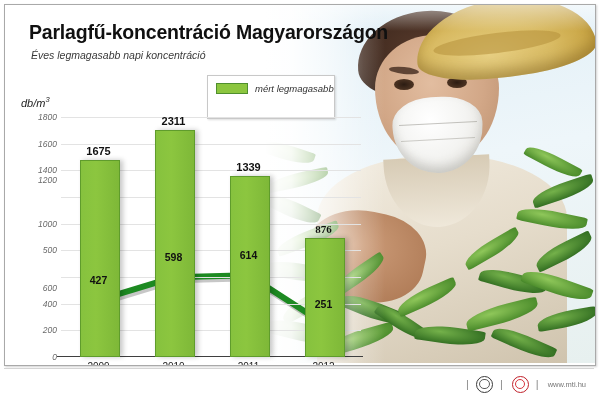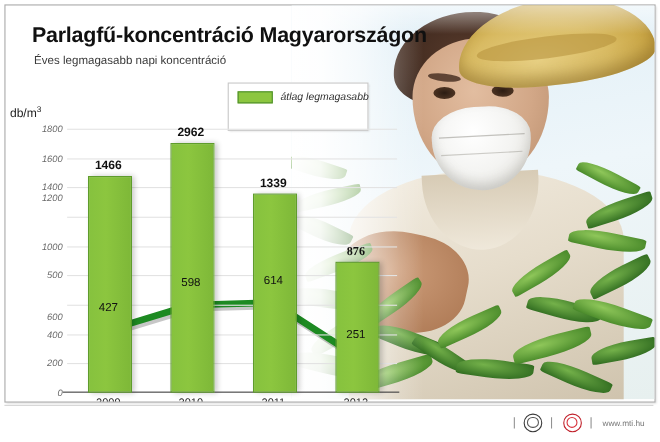--- a/index.html
+++ b/index.html
@@ -64,23 +64,23 @@
         background:radial-gradient(ellipse at 35% 35%,#74b14a,#336f22 75%,#214e16 100%);}
   .photo-fade{position:absolute;left:0;top:0;width:120px;height:358px;
         background:linear-gradient(to right,#ffffff 0%,rgba(255,255,255,.94) 22%,
                    rgba(255,255,255,.62) 52%,rgba(255,255,255,.18) 82%,rgba(255,255,255,0) 100%);}
   .photo-fade-top{position:absolute;left:0;top:0;width:330px;height:26px;
         background:linear-gradient(to bottom,rgba(255,255,255,.55),rgba(255,255,255,0));}
 
   
   .title{position:absolute;left:24px;top:16px;font-size:19.5px;font-weight:bold;
          color:#101010;letter-spacing:-.2px;white-space:nowrap;}
-  .subtitle{position:absolute;left:26px;top:44px;font-size:10.5px;
+  .subtitle{position:absolute;left:26px;top:44px;font-size:10.5px;font-style:italic;
             color:#3a3a3a;white-space:nowrap;}
-  .unit{position:absolute;left:4px;top:90px;font-size:11px;
+  .unit{position:absolute;left:16px;top:90px;font-size:11px;font-style:italic;
         color:#222;}
   .unit sup{font-size:7.5px;}
 
   
   .legend{position:absolute;left:202px;top:70px;width:126px;height:42px;
           background:#ffffff;border:1px solid #c8c8c8;
           box-shadow:1px 1px 2px rgba(0,0,0,.14);}
   .leg-row{position:absolute;left:8px;height:14px;display:flex;align-items:center;gap:7px;}
   .leg-row.r1{top:5px;} .leg-row.r2{top:22px;}
   .leg-swatch{width:30px;height:9px;background:#8cc63f;border:1px solid #4f8f2e;}
@@ -99,21 +99,21 @@
          transform:translateY(-50%);white-space:nowrap;}
   .bar{position:absolute;bottom:0;width:38px;
        background:linear-gradient(to right,#86c23e 0%,#8cc63f 40%,#7eb838 100%);
        border:1px solid #5f9c2c;box-shadow:3px 0 5px rgba(0,0,0,.22);}
   .barlabel{position:absolute;font-size:11px;font-weight:bold;color:#111;
             transform:translateX(-50%);white-space:nowrap;}
   .xlabel{position:absolute;top:244px;font-size:10px;color:#1b1b1b;
           transform:translateX(-50%);white-space:nowrap;}
 
   svg.line-layer{position:absolute;left:0;top:0;width:300px;height:240px;overflow:visible;}
-  .ptlabel{position:absolute;font-size:10.5px;font-weight:normal;color:#111;
+  .ptlabel{position:absolute;font-size:10.5px;font-weight:bold;color:#111;
            transform:translateX(-50%);white-space:nowrap;}
 
   
   .footer{position:absolute;left:4px;top:368px;width:590px;height:30px;
           display:flex;align-items:center;justify-content:flex-end;
           border-top:1px solid #d4d4d4;}
   .src{font-size:8.5px;font-style:italic;color:#1d1d1d;white-space:nowrap;}
   .src b{font-style:normal;font-weight:bold;}
   .sep{color:#8a8a8a;margin:0 7px;font-size:11px;}
   .logo-mtva{width:15px;height:15px;border-radius:50%;border:1.6px solid #3a3a3a;
@@ -181,21 +181,21 @@
       <div class="photo-fade-top"></div>
     </div>
 
     <div class="title">Parlagfű-koncentráció Magyarországon</div>
     <div class="subtitle">Éves legmagasabb napi koncentráció</div>
     <div class="unit"><span>db/m</span><sup>3</sup></div>
 
     <div class="legend">
       <div class="leg-row r1">
         <span class="leg-swatch"></span>
-        <span class="leg-label">átlag legmagasabb</span>
+        <span class="leg-label">mért legmagasabb</span>
       </div>
     </div>
 
     <div class="plot" id="plot">
       <div class="axis-x"></div>
       <svg class="line-layer" id="lineLayer" viewBox="0 0 300 240" preserveAspectRatio="none">
           <polyline points="39.5,186.06666666666666 114.5,163.26666666666668 189.5,161.13333333333333 264.5,209.53333333333333" fill="none" stroke="rgba(0,0,0,.22)" stroke-width="6" stroke-linejoin="round" stroke-linecap="round"></polyline>
           <polyline points="37.5,183.06666666666666 112.5,160.26666666666668 187.5,158.13333333333333 262.5,206.53333333333333" fill="none" stroke="#1d8a22" stroke-width="6" stroke-linejoin="round" stroke-linecap="round"></polyline>
           <circle cx="37.5" cy="183.06666666666666" r="6.5" fill="#f2e51c" stroke="#1d8a22" stroke-width="2"></circle>
           <circle cx="112.5" cy="160.26666666666668" r="6.5" fill="#f2e51c" stroke="#1d8a22" stroke-width="2"></circle>
@@ -215,23 +215,23 @@
         <div class="ytick" style="top: 106.667px;">1000</div>
         <div class="gridline" style="top: 80px;"></div>
         <div class="ytick" style="top: 63px;">1200</div>
         <div class="gridline" style="top: 53.3333px;"></div>
         <div class="ytick" style="top: 53.3333px; margin-left: 36px;">1400</div>
         <div class="gridline" style="top: 26.6667px;"></div>
         <div class="ytick" style="top: 26.6667px;">1600</div>
         <div class="gridline" style="top: 0px;"></div>
         <div class="ytick" style="top: 0px;">1800</div>
         <div class="bar" style="left: 18.5px; height: 195.467px;"></div>
-        <div class="barlabel" style="left: 37.5px; top: 27.5333px;">1466</div>
+        <div class="barlabel" style="left: 37.5px; top: 27.5333px;">1675</div>
         <div class="bar" style="left: 93.5px; height: 224.533px;"></div>
-        <div class="barlabel" style="left: 112.5px; top: -1.53333px;">2962</div>
+        <div class="barlabel" style="left: 112.5px; top: -1.53333px;">2311</div>
         <div class="bar" style="left: 168.5px; height: 178.533px;"></div>
         <div class="barlabel" style="left: 187.5px; top: 44.4667px;">1339</div>
         <div class="bar" style="left: 243.5px; height: 116.8px;"></div>
         <div class="barlabel" style="left: 262.5px; top: 106.2px; font-family: Liberation Serif, serif;">876</div>
         <div class="xlabel" style="left: 37.5px;">2009</div>
         <div class="xlabel" style="left: 112.5px;">2010</div>
         <div class="xlabel" style="left: 187.5px;">2011</div>
         <div class="xlabel" style="left: 262.5px;">2012</div>
         <div class="ptlabel" style="left: 37.5px; top: 157.067px;">427</div>
         <div class="ptlabel" style="left: 112.5px; top: 134.267px;">598</div>

